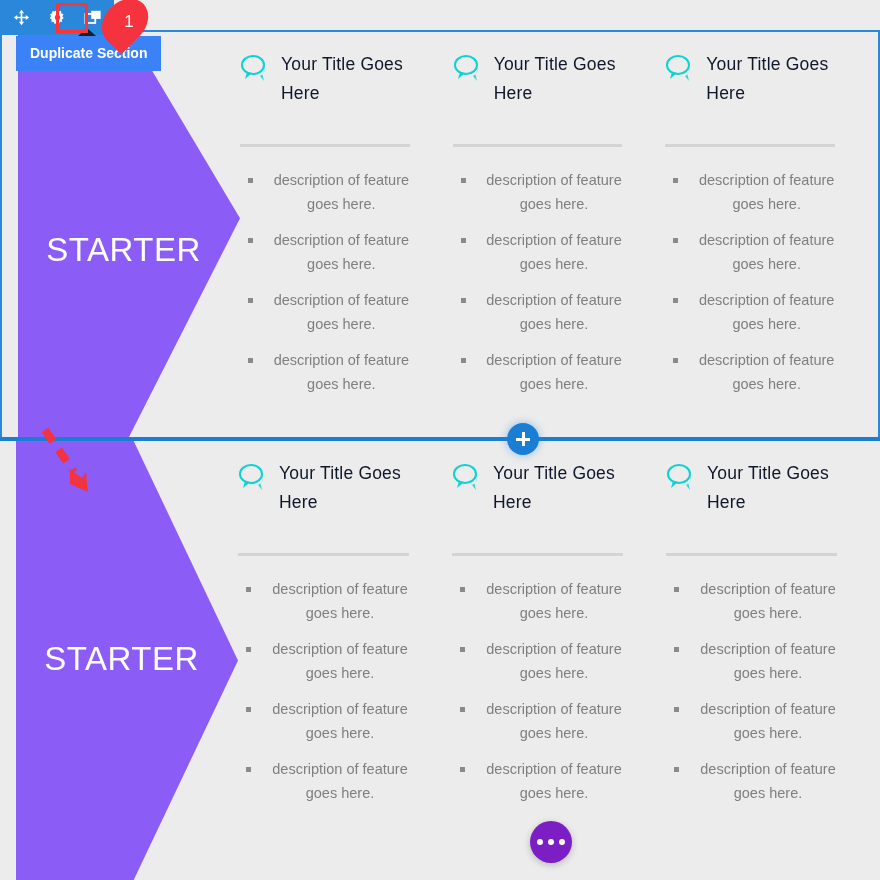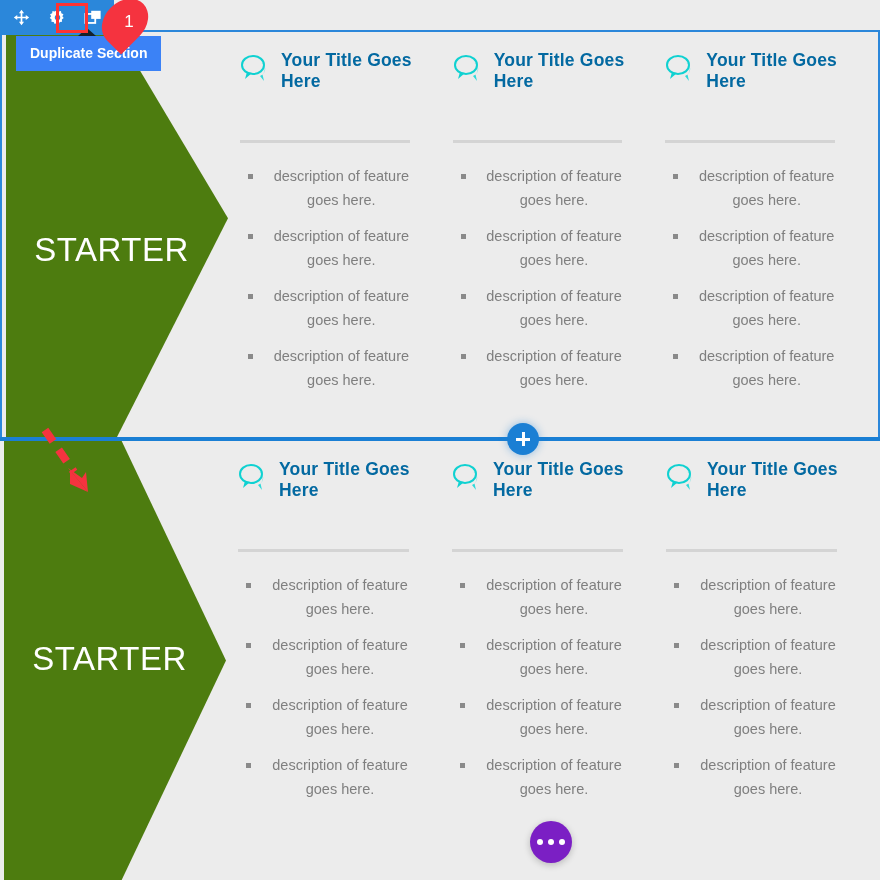--- a/index.html
+++ b/index.html
@@ -21,23 +21,23 @@
     position: absolute;
     left: 0; width: 880px;
     background: #ececec;
     overflow: hidden;
   }
   #section-top    { top: 30px;  height: 407px; border: 2px solid #2b87da; border-bottom: none; }
   #section-bottom { top: 441px; height: 439px; }
 
   .chevron {
     position: absolute;
-    left: 4px; top: 0;
+    left: 16px; top: 0;
     width: 222px; height: 100%;
-    background: #4d7c0f;
+    background: #8b5cf6;
   }
   #section-top .chevron {
     clip-path: polygon(0 0, 50% 0, 100% 46%, 50% 100%, 0 100%);
   }
   #section-bottom .chevron {
     clip-path: polygon(0 0, 53% 0, 100% 50%, 53% 100%, 0 100%);
   }
   .chevron-label {
     position: absolute;
     left: 18px;
@@ -59,24 +59,24 @@
     display: flex;
     gap: 0px;
   }
   #section-top .columns    { top: 18px; }
   #section-bottom .columns { top: 18px; }
   .column { width: 220px; padding-right: 35px; }
 
   .col-head { display: flex; align-items: flex-start; gap: 9px; min-height: 54px; }
   .chat-icon { flex: 0 0 auto; width: 32px; height: 30px; margin-top: 3px; }
   .col-title {
-    color: #0369a1;
+    color: #0f172a;
     font-size: 17.5px;
-    line-height: 21px;
-    font-weight: 700;
+    line-height: 29px;
+    font-weight: 400;
     letter-spacing: 0.2px;
   }
   .divider {
     height: 3px;
     background: #d4d4d4;
     margin-top: 36px;
     margin-right: 8px;
   }
   ul.features {
     list-style: none;

